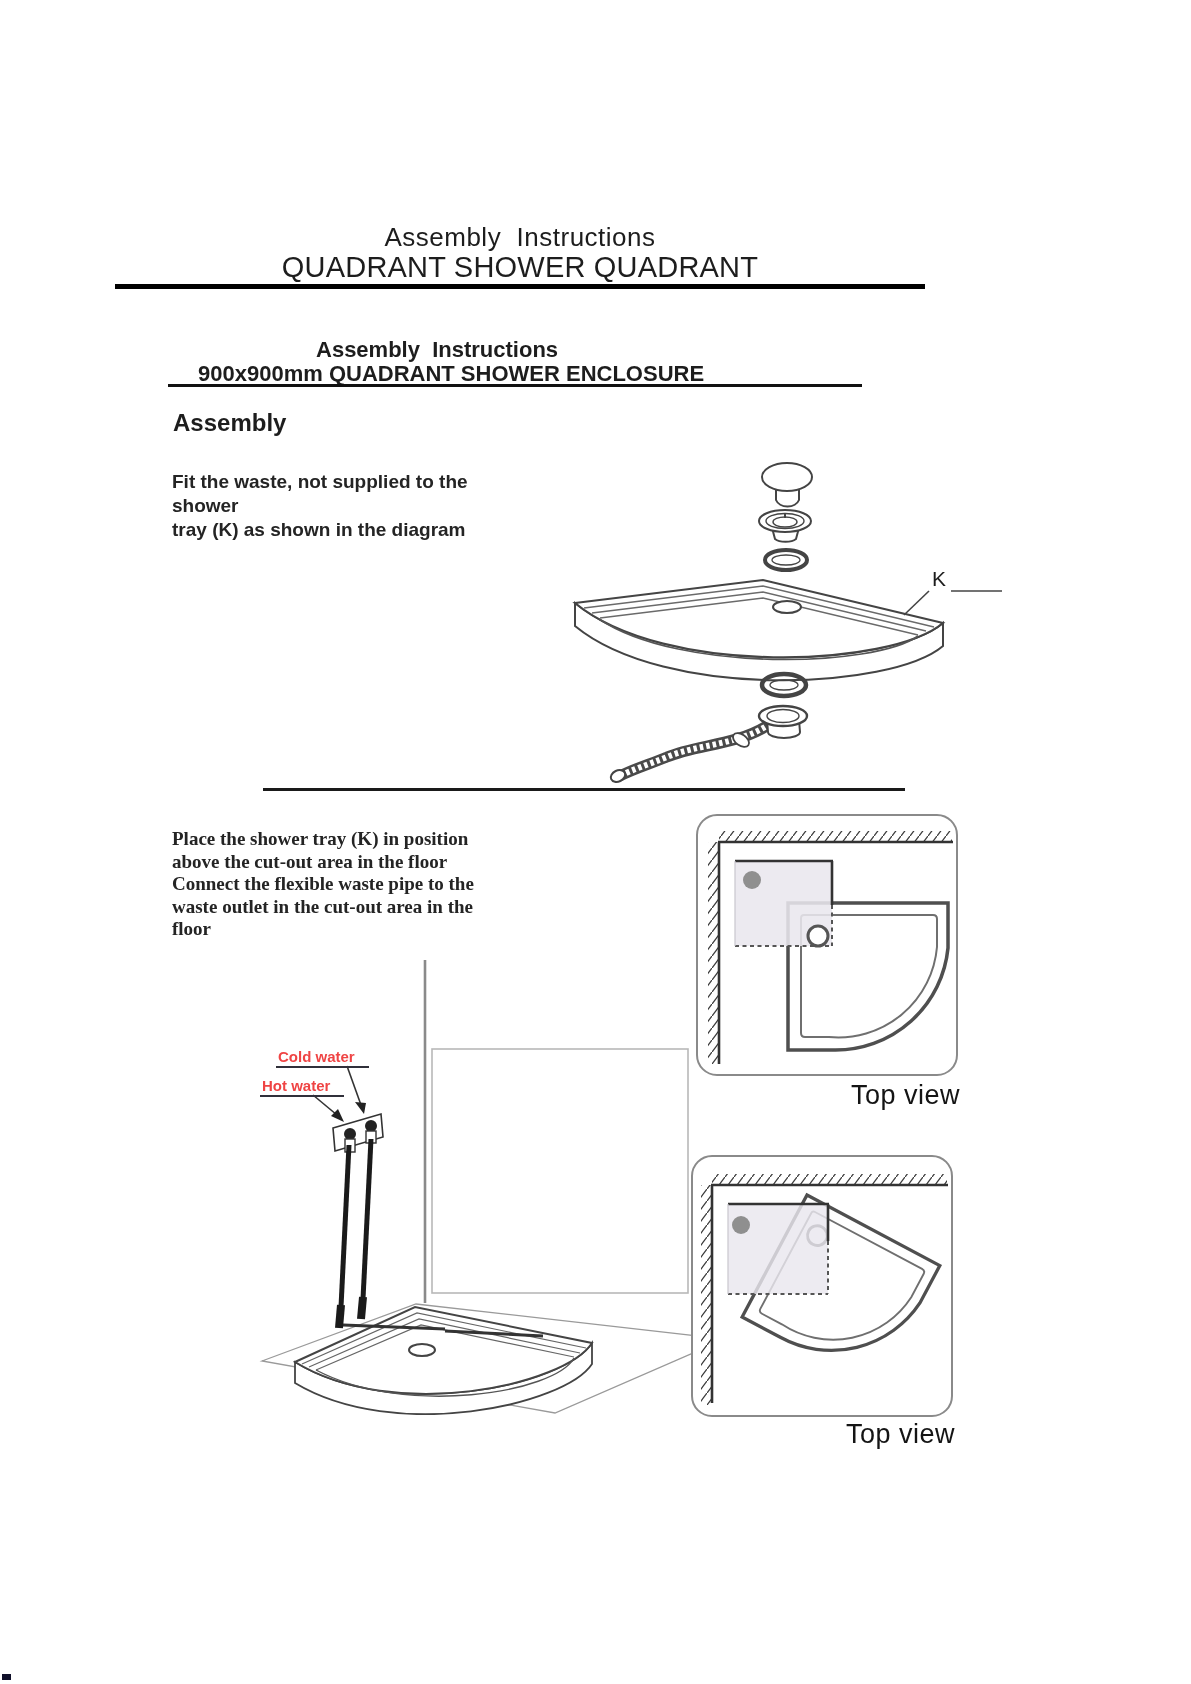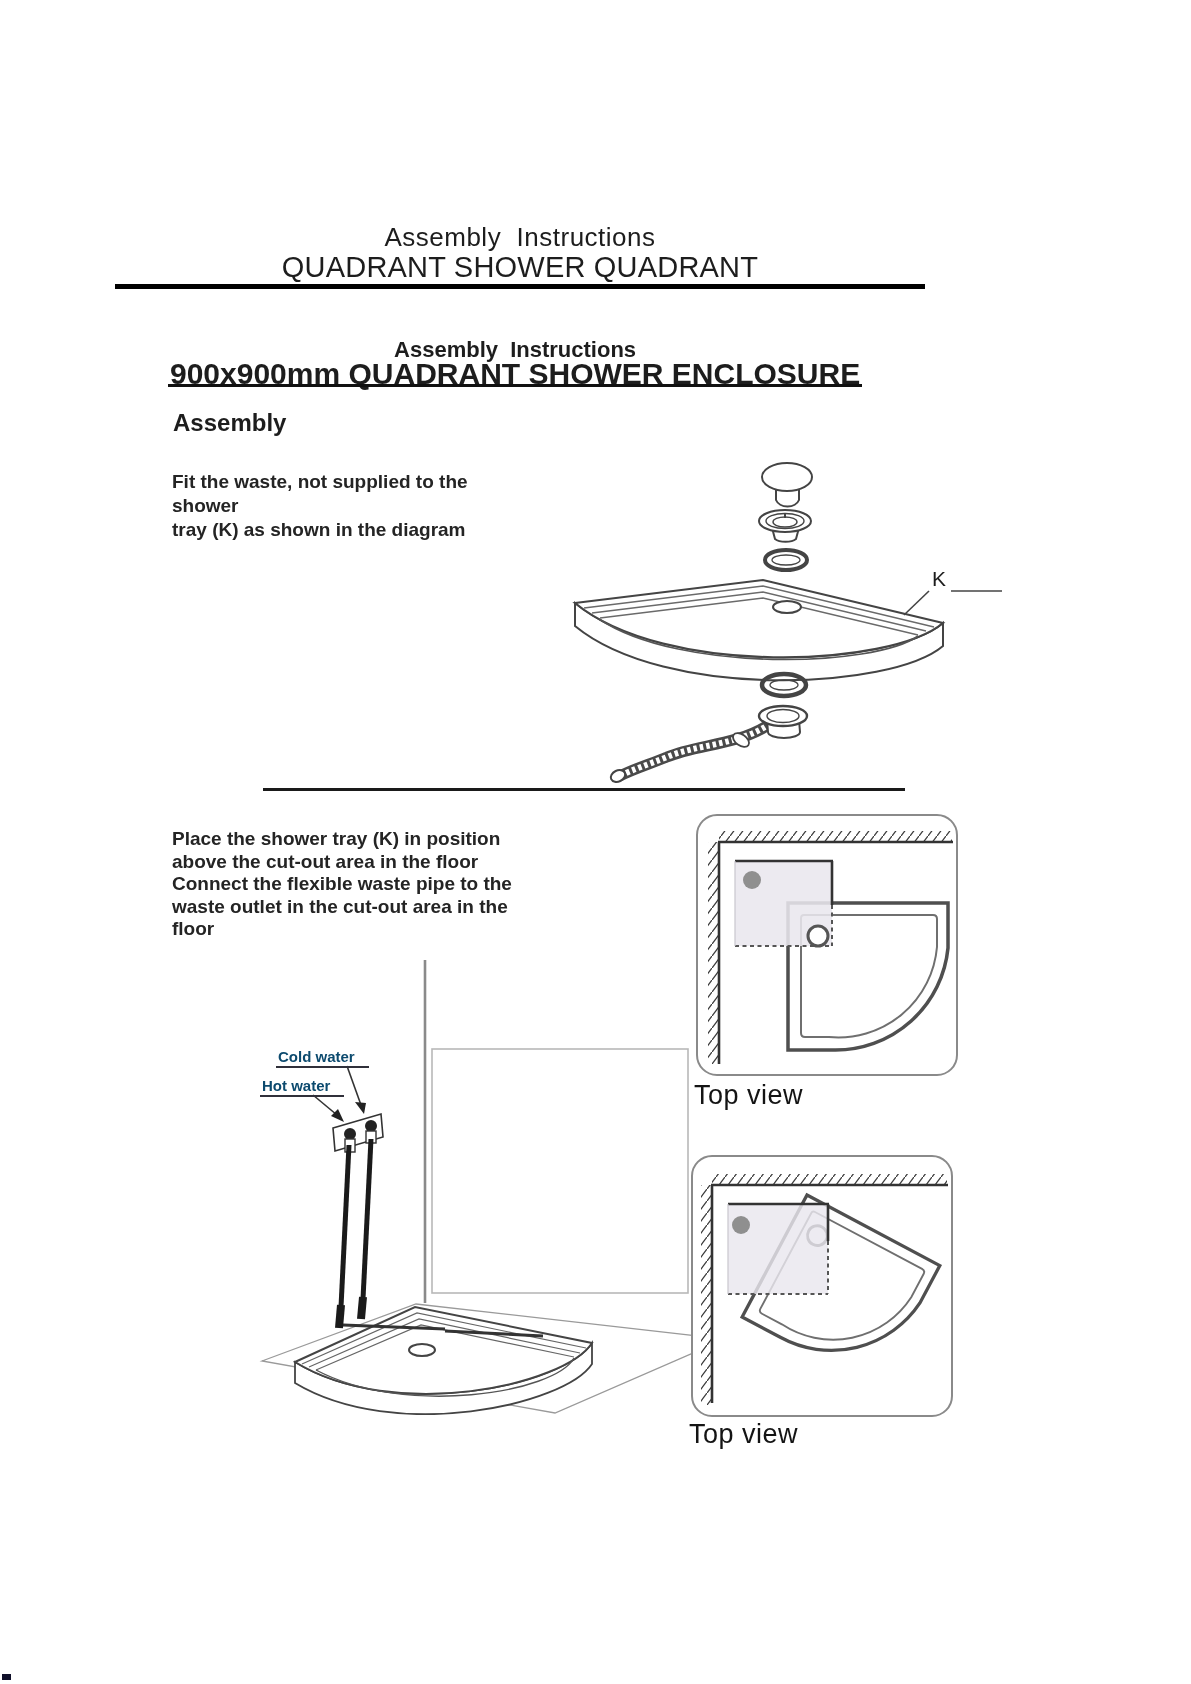--- a/index.html
+++ b/index.html
@@ -7,33 +7,33 @@
        font-family:"Liberation Sans","DejaVu Sans",sans-serif;color:#1d1d1d;}
   .abs{position:absolute;}
   .pre{white-space:pre-wrap;text-align:center;}
   
   .main-title{left:115px;top:222px;width:810px;text-align:center;line-height:30px;}
   .main-title .t1{font-size:26px;letter-spacing:.5px;}
   .main-title .t2{font-size:29px;letter-spacing:.2px;}
   .rule-thick{left:115px;top:284px;width:810px;height:5px;background:#000;}
   .subtitle{left:170px;top:338px;line-height:24px;font-weight:600;}
   .subtitle .t1{font-size:22px;}
-  .subtitle .t2{font-size:30px;}
+  .subtitle .t2{font-size:22px;margin-left:28px;}
   .rule-sub{left:168px;top:384px;width:694px;height:3px;background:#111;}
   .assembly-h{left:173px;top:409px;font-size:24px;font-weight:700;}
   .para{font-size:19px;font-weight:700;line-height:24px;white-space:pre-line;color:#242424;margin-top:18px;}
   .step1{left:172px;top:452px;width:360px;}
   .rule-mid{left:263px;top:788px;width:642px;height:3px;background:#1a1a1a;}
-  .step2{left:172px;top:810px;width:350px;line-height:22.5px;}
+  .step2{left:172px;top:810px;width:350px;line-height:22.5px;font-family:Liberation Serif, serif;}
   
-  .pipelabel{font-size:15px;font-weight:700;color:#0c4a6e;border-bottom:2px solid #30303a;
+  .pipelabel{font-size:15px;font-weight:700;color:#ef4444;border-bottom:2px solid #30303a;
              padding:0 14px 1px 2px;}
   .cold{left:276px;top:1048px;}
   .hot{left:260px;top:1077px;}
-  .topview-cap{width:266px;text-align:left;font-size:27px;color:#141414;letter-spacing:.5px;}
+  .topview-cap{width:266px;text-align:right;font-size:27px;color:#141414;letter-spacing:.5px;}
   .cap1{left:694px;top:1080px;}
   .cap2{left:689px;top:1419px;}
   .corner-mark{left:2px;top:1674px;width:9px;height:6px;background:#10102a;}
   svg{display:block;}
 </style>
 </head>
 <body>
 
 <div class="abs main-title">
   <div class="t1 pre">Assembly  Instructions</div>

